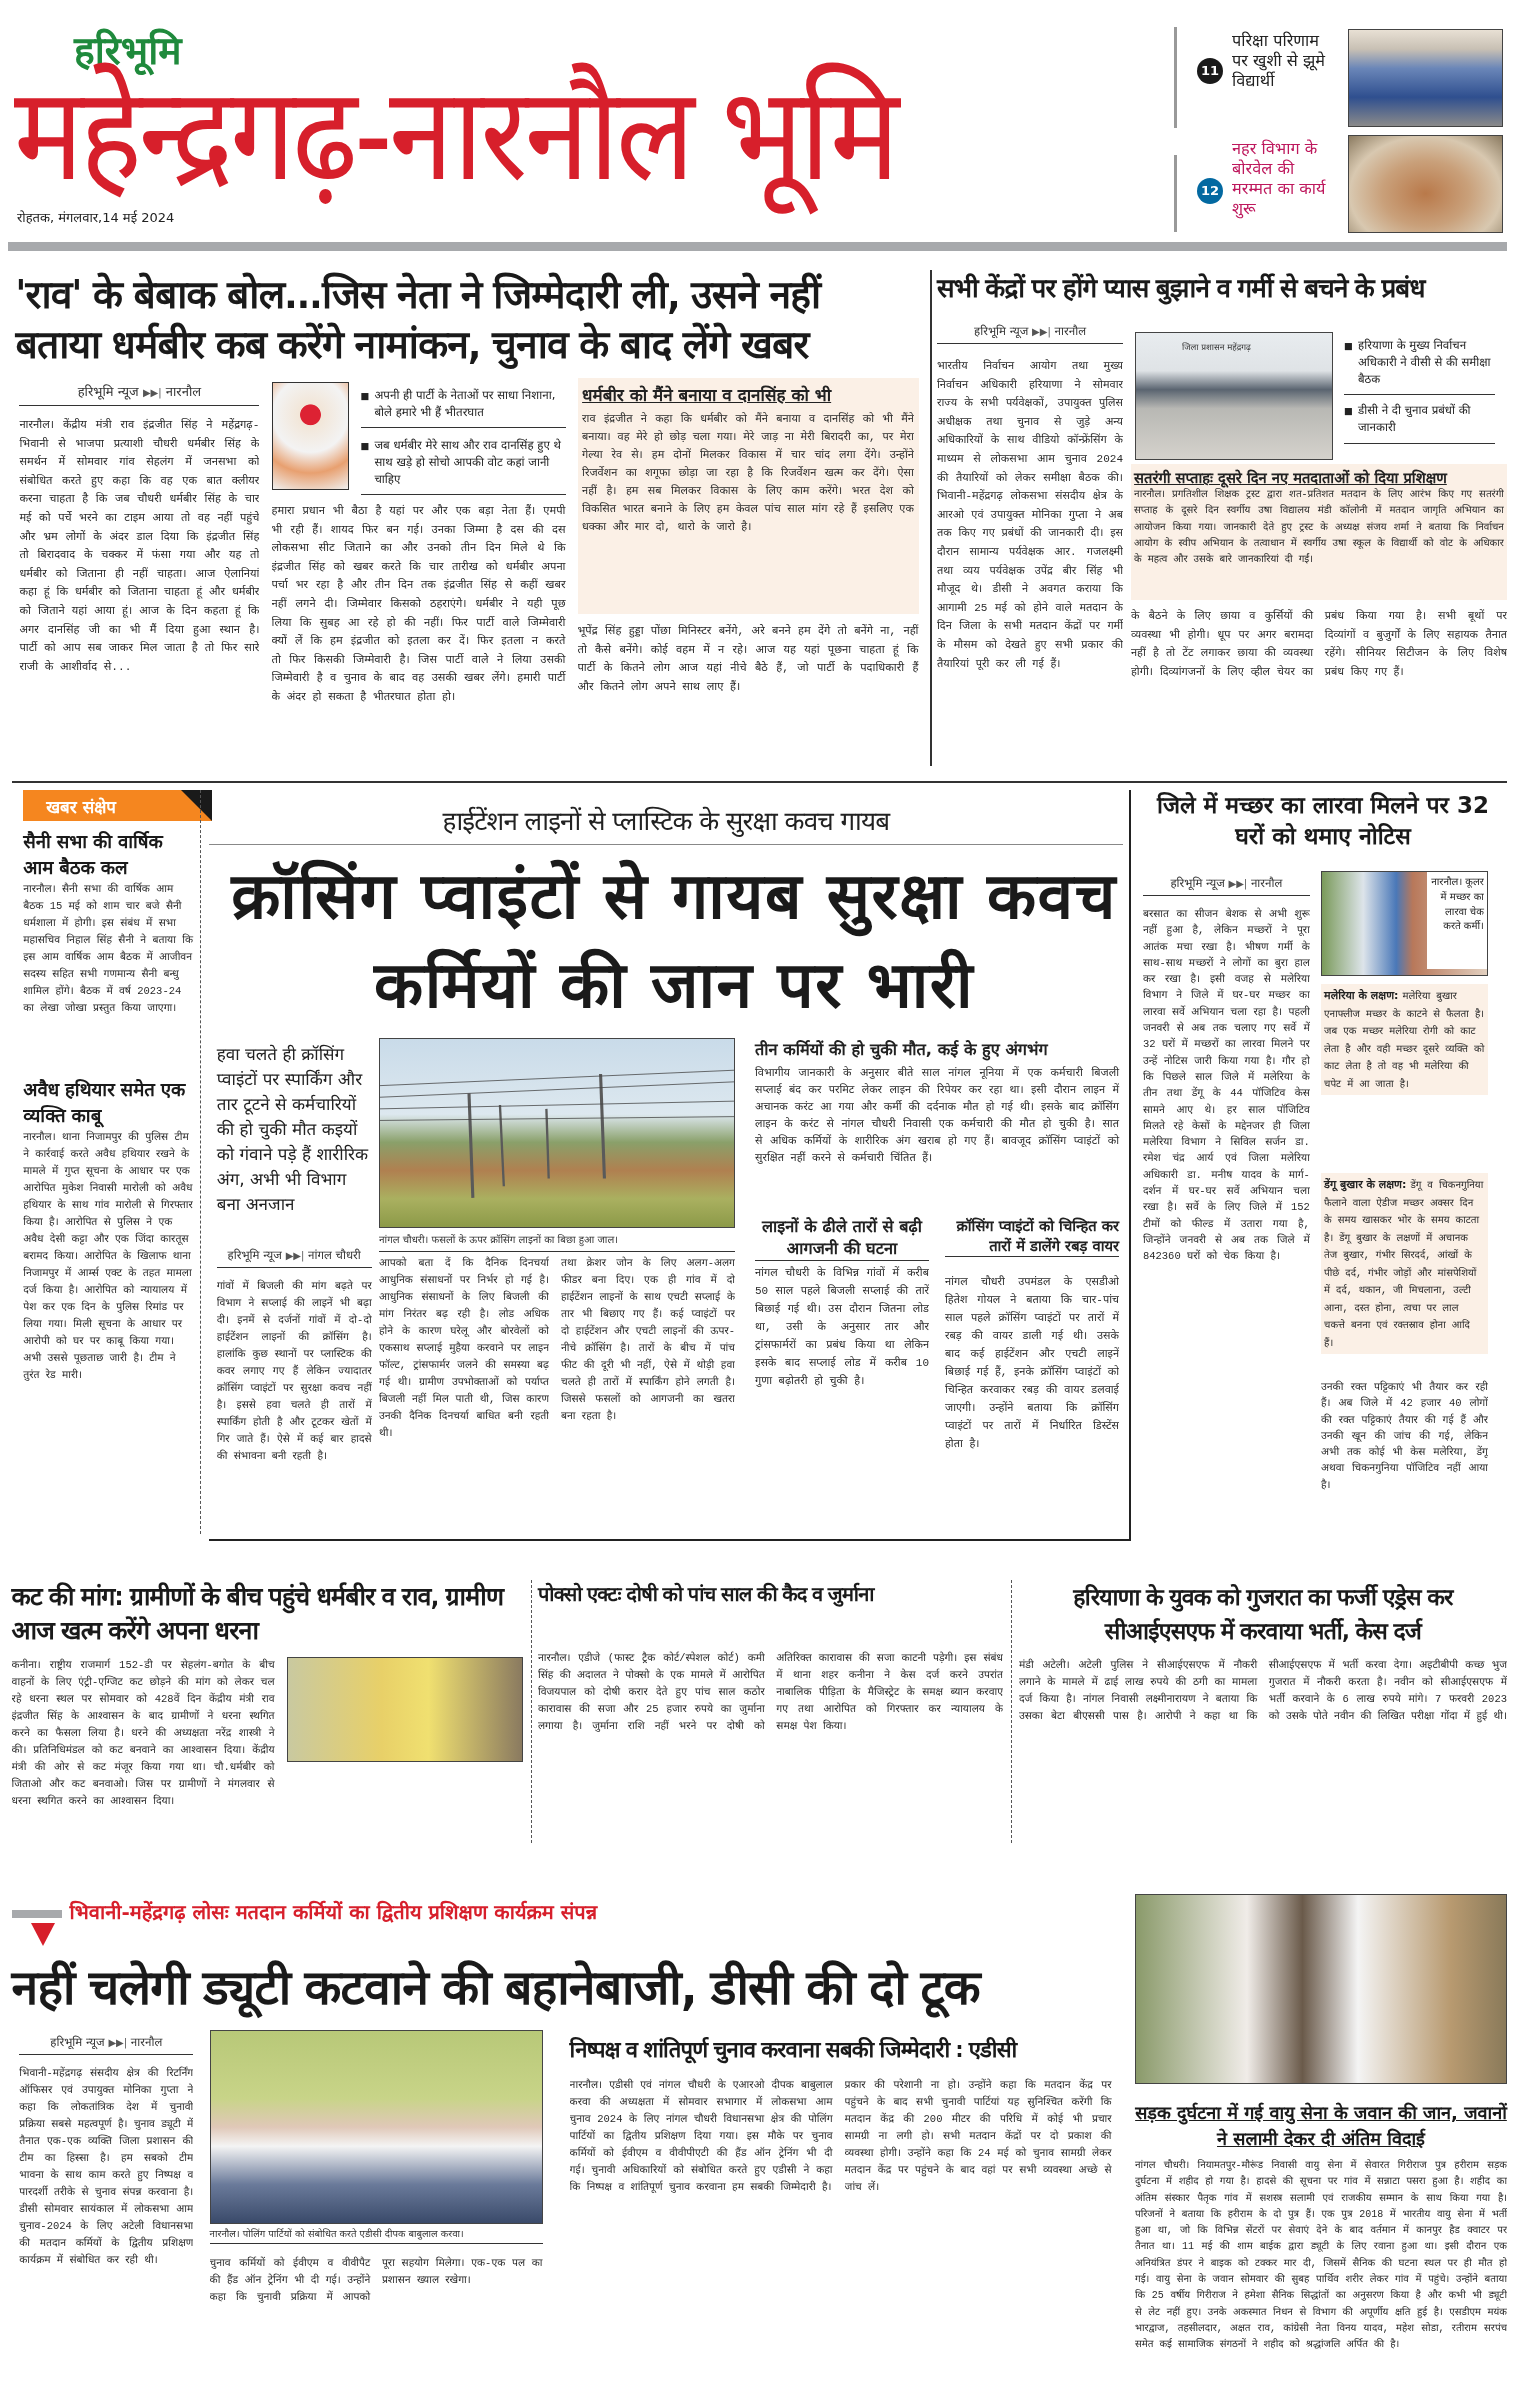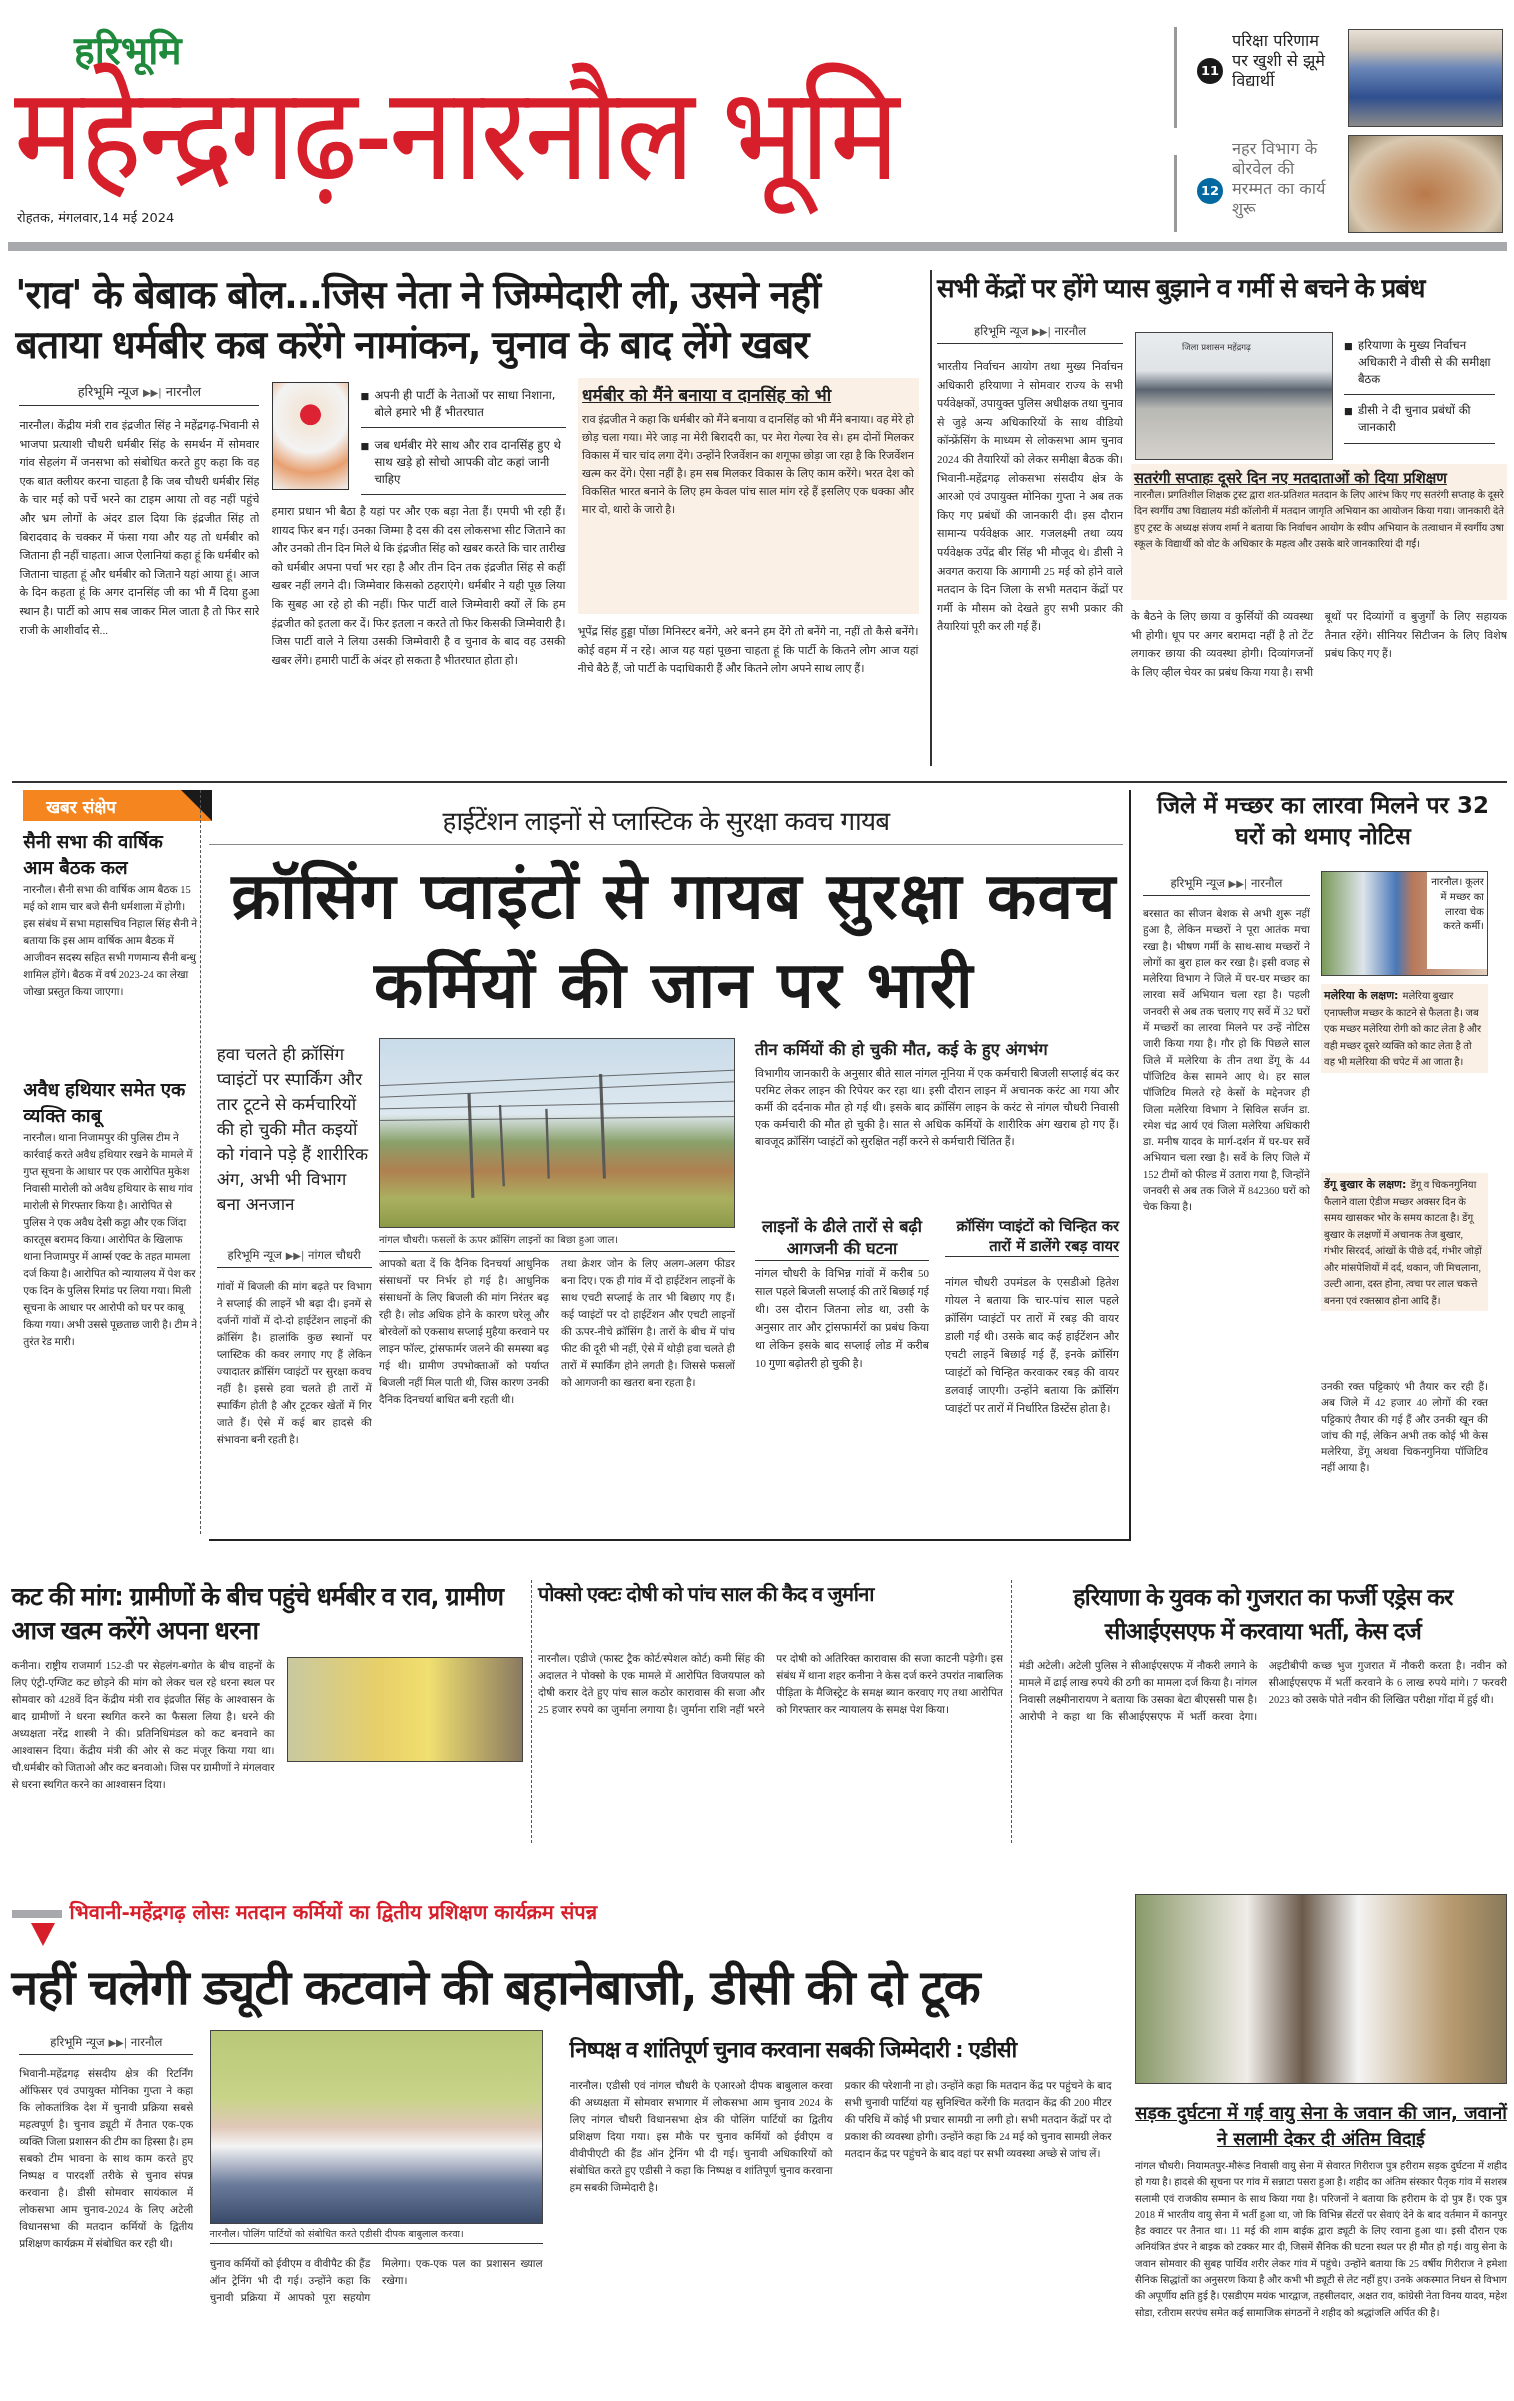--- a/index.html
+++ b/index.html
@@ -1,18 +1,18 @@
 <!DOCTYPE html>
 <html style="font-size:12.4px"><head>
 <meta charset="utf-8">
 <style>
 *{box-sizing:border-box;margin:0;padding:0}
 body{width:1514px;height:2401px;background:#fff;font-family:"DejaVu Sans","Liberation Sans",sans-serif;color:#222;position:relative;overflow:hidden}
 .abs{position:absolute}
-.txt{font-size:11.6px;line-height:19.4px;text-align:justify;color:#2a2a2a;font-family:Liberation Serif, serif}
+.txt{font-size:11.6px;line-height:19.4px;text-align:justify;color:#2a2a2a;font-family:Liberation Mono, monospace}
 .hl{font-family:"DejaVu Sans Condensed","DejaVu Sans","Liberation Sans",sans-serif;font-weight:bold;color:#1a1a1a;letter-spacing:-0.8px;line-height:1.1}
 .byline{font-size:13px;color:#333;border-bottom:1.5px solid #333;padding-bottom:4.6px;text-align:center}
 .byline .arrow{color:#555;font-size:10px}
 .photo{border:1.5px solid #444;overflow:hidden}
 .bul{font-size:11.6px;line-height:17px;color:#222;padding:4.6px 0 6.2px 14px;border-bottom:1.2px solid #333;position:relative}
 .bul::before{content:"■";position:absolute;left:0;top:4.6px;font-size:9.3px}
 .vline{position:absolute;background:#333}
 .dash{position:absolute;border-left:1.5px dashed #555}
 .tinted{background:#fbf0e6}
 </style>
@@ -29,21 +29,21 @@
 <div class="abs" style="left:1174px;top:27px;width:341px;height:209px">
   <div class="abs" style="left:0;top:0;width:3.1px;height:101px;background:#999"></div>
   <div class="abs" style="left:0;top:128px;width:3.1px;height:77px;background:#999"></div>
   <div class="abs" style="left:23px;top:3.9px;width:310px;height:97px">
     <div class="abs" style="left:0;top:27px;width:26px;height:26px;border-radius:50%;background:#1a1a1a;color:#fff;font-size:13px;font-weight:bold;text-align:center;line-height:26px">11</div>
     <div class="abs" style="left:35px;top:0;width:105px;font-size:16.3px;line-height:20px;color:#222">परिक्षा परिणाम पर खुशी से झूमे विद्यार्थी</div>
     <div class="abs photo" style="left:151px;top:-2.3px;width:155px;height:98px;background:linear-gradient(180deg,#e8e0d4 0%,#c8c0b4 20%,#6a86b8 40%,#2f4f8f 70%,#8a8a8a 100%)"></div>
   </div>
   <div class="abs" style="left:23px;top:108px;width:310px;height:101px">
     <div class="abs" style="left:0;top:43px;width:26px;height:26px;border-radius:50%;background:#0369a1;color:#fff;font-size:13px;font-weight:bold;text-align:center;line-height:26px">12</div>
-    <div class="abs" style="left:35px;top:3.9px;width:105px;font-size:16.3px;line-height:20px;color:#737373">नहर विभाग के बोरवेल की मरम्मत का कार्य शुरू</div>
+    <div class="abs" style="left:35px;top:3.9px;width:105px;font-size:16.3px;line-height:20px;color:#be185d">नहर विभाग के बोरवेल की मरम्मत का कार्य शुरू</div>
     <div class="abs photo" style="left:151px;top:0;width:155px;height:98px;background:radial-gradient(ellipse at 50% 60%,#b9794a 0%,#c9a07a 40%,#d8c8b0 70%,#8a7a60 100%)"></div>
   </div>
 </div>
 
 <div class="abs" style="left:15.5px;top:270px;width:910px;height:496px">
   <div class="abs hl" style="left:0;top:0;width:899px;font-size:39px;line-height:50px">'राव' के बेबाक बोल...जिस नेता ने जिम्मेदारी ली, उसने नहीं बताया धर्मबीर कब करेंगे नामांकन, चुनाव के बाद लेंगे खबर</div>
   <div class="abs byline" style="left:3.9px;top:112px;width:240px">
     <span>हरिभूमि न्यूज</span>
     <span class="arrow">▶▶|</span>
     <span>नारनौल</span>

